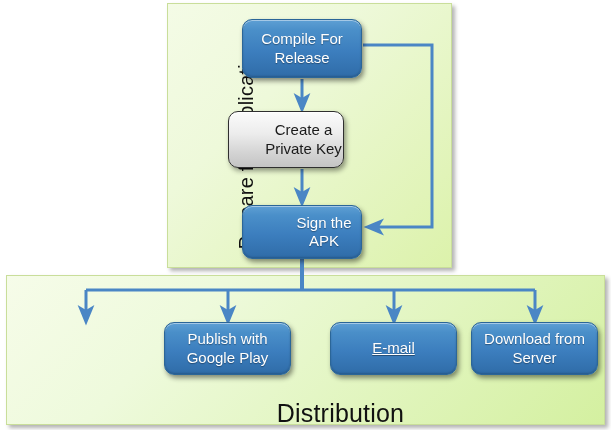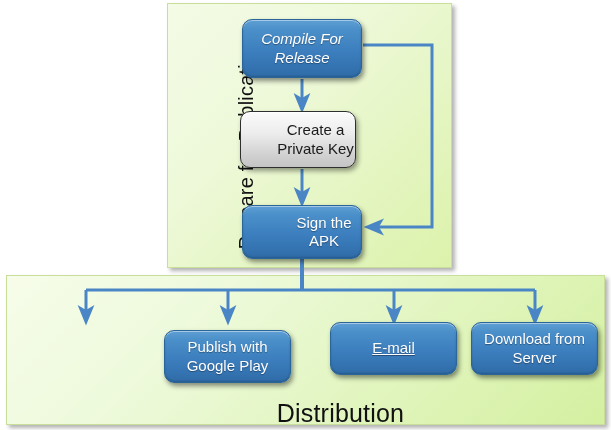--- a/index.html
+++ b/index.html
@@ -30,26 +30,26 @@
       border:1px solid #2b6698;
       box-shadow:2px 3px 5px rgba(0,0,0,.45),
                  inset 0 1px 0 rgba(255,255,255,.45),
                  inset 0 -1px 2px rgba(0,0,0,.18);
       text-shadow:0 1px 1px rgba(0,0,0,.35);}
   .node-gray{color:#1a1a1a;font-size:15px;
       background:linear-gradient(to bottom,#fbfbfb 0%,#ececec 40%,#d3d3d3 75%,#c4c4c4 100%);
       border:1px solid #2f2f2f;
       box-shadow:2px 3px 5px rgba(0,0,0,.40),inset 0 1px 0 rgba(255,255,255,.9);}
 
-  #node-compile{left:242px;top:19px;width:120px;height:59px;font-style:italic;}
-  #node-key{left:240px;top:111px;width:116px;height:57px;padding-left:35px;}
+  #node-compile{left:242px;top:19px;width:120px;height:59px;}
+  #node-key{left:228px;top:111px;width:116px;height:57px;padding-left:35px;}
   #node-sign{left:242px;top:205px;width:120px;height:54px;padding-left:44px;}
 
   #node-amazon{left:22px;top:322px;width:127px;height:53px;}
-  #node-gplay{left:164px;top:322px;width:127px;height:53px;margin-top:8px;}
+  #node-gplay{left:164px;top:322px;width:127px;height:53px;}
   #node-email{left:330px;top:322px;width:127px;height:53px;text-decoration:underline;}
   #node-download{left:471px;top:322px;width:127px;height:53px;}
 
   
   svg.edges{position:absolute;left:0;top:0;width:611px;height:430px;
             pointer-events:none;z-index:4;}
 </style>
 </head>
 <body>
 

